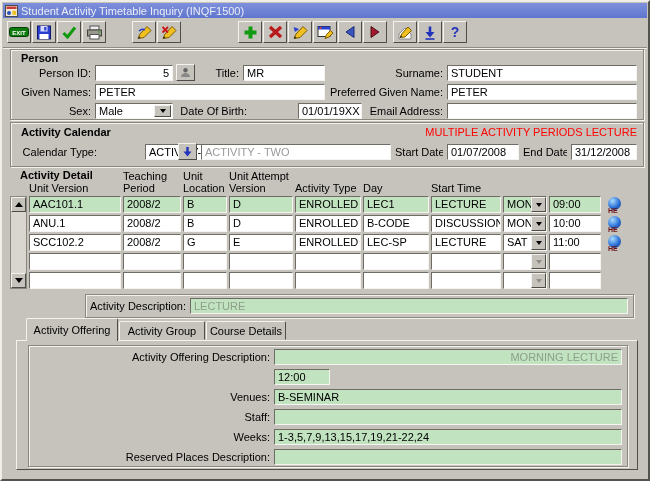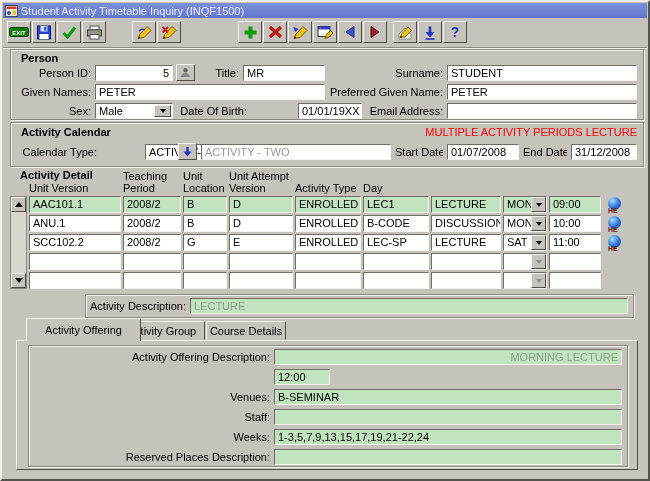--- a/index.html
+++ b/index.html
@@ -279,20 +279,24 @@
         <span>Version</span>
       </div>
     <div class="hcell">
         <span></span>
         <span>Activity Type</span>
       </div>
     <div class="hcell">
         <span></span>
         <span>Day</span>
       </div>
+    <div class="hcell">
+        <span></span>
+        <span>Start Time</span>
+      </div>
   </div>
 
   <div class="sbar">
     <div class="sbtn" style="left:0; top:0; width:15px; height:15px;">
         <span class="tri-up"></span>
       </div>
     <div class="sbtn" style="left:0; bottom:0; width:15px; height:15px;">
         <span class="tri-dn2"></span>
       </div>
   </div>
@@ -376,21 +380,21 @@
   <div class="he" style="left:604px; top:233px;">
       <span class="ball"></span>
       <span class="txt">HE</span>
     </div>
 
   <div class="frame" style="left:83px; top:292px; width:549px; height:24px;">
     <div class="lbl" style="left:0px; top:5px; width:100px;">Activity Description:</div>
     <div class="fld green dimgreen" style="left:104px; top:3px; width:438px;">LECTURE</div>
   </div>
 
-  <div class="tab" style="left:24px; top:316px; width:115px; height:23px; z-index:3; border-bottom:none;">
+  <div class="tab" style="left:24px; top:316px; width:92px; height:23px; z-index:3; border-bottom:none;">
       <span>Activity Offering</span>
     </div>
   <div class="tab" style="left:117px; top:319px; width:86px; height:19px;">
       <span>Activity Group</span>
     </div>
   <div class="tab" style="left:204px; top:319px; width:80px; height:19px;">
       <span>Course Details</span>
     </div>
 
   <div class="panel"></div>

